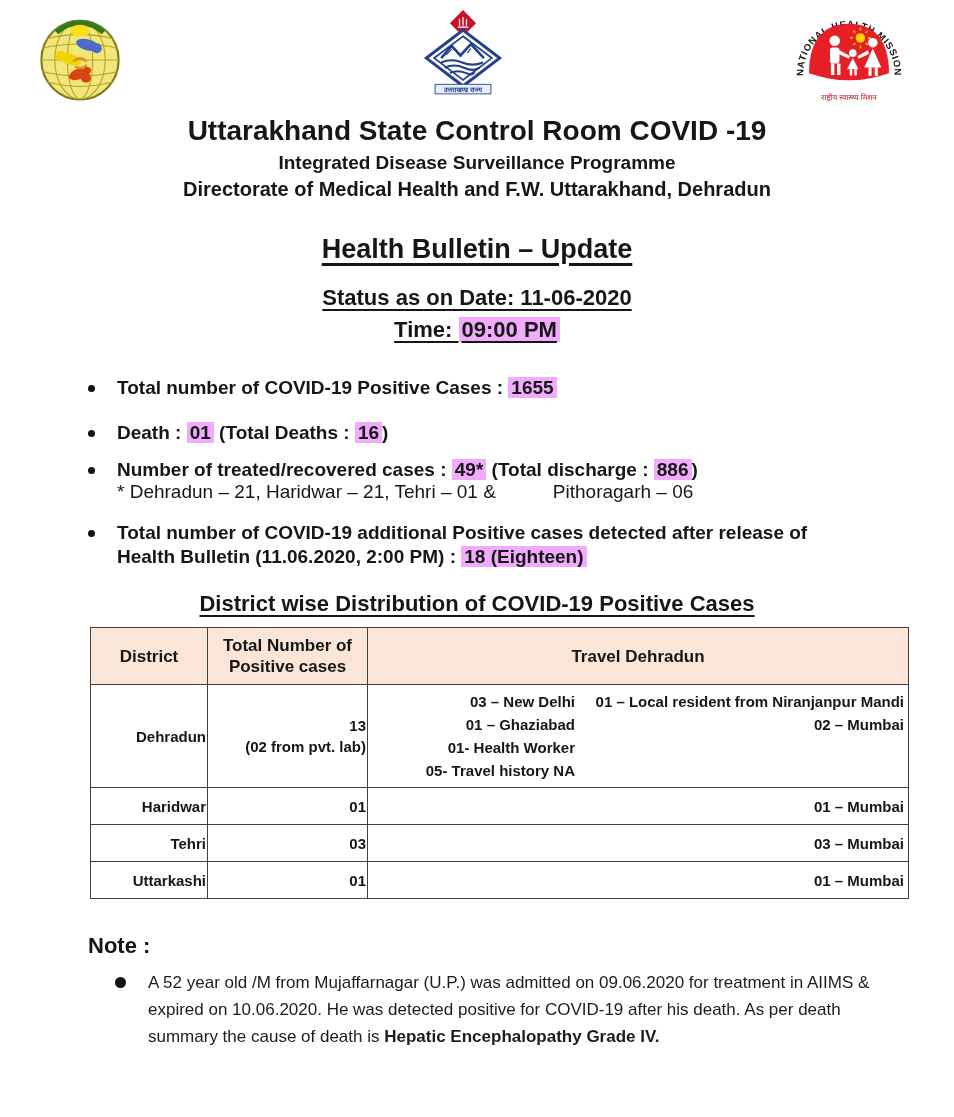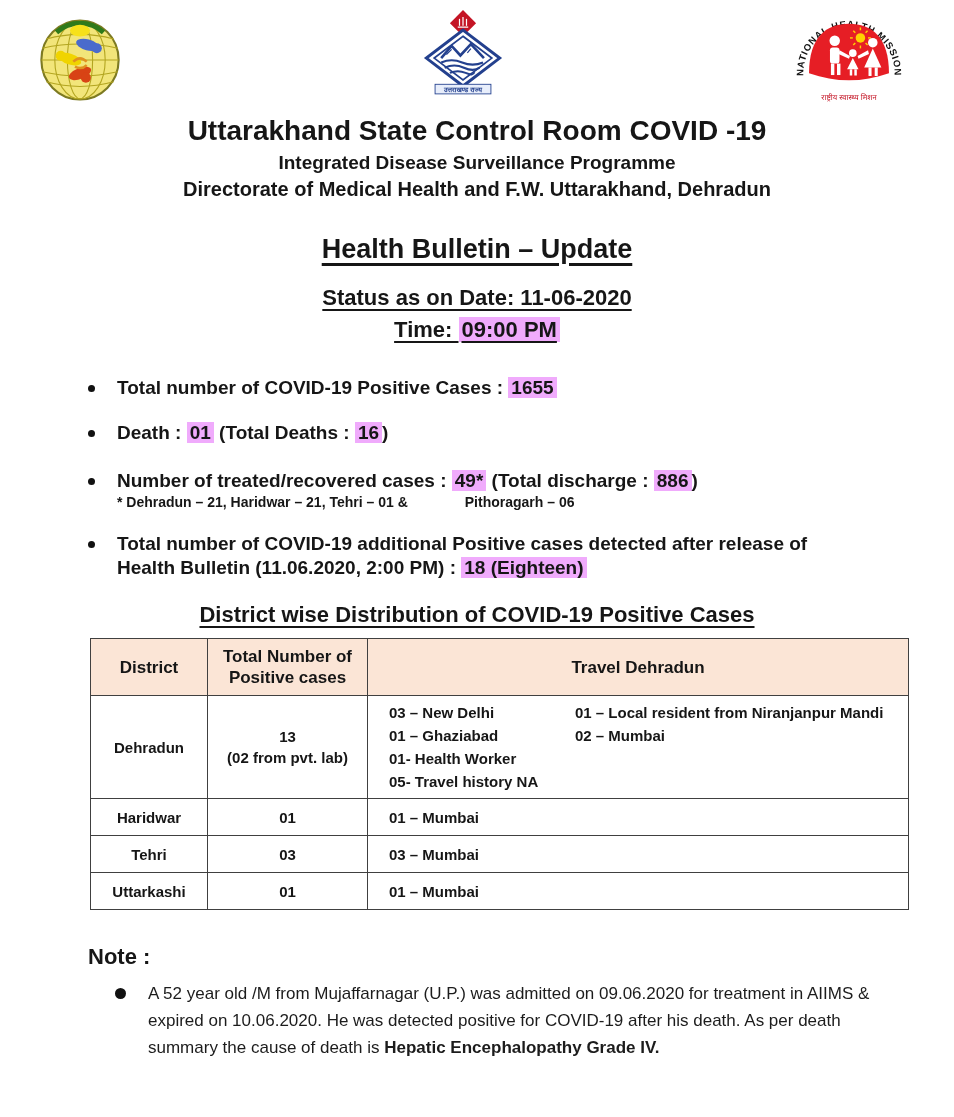--- a/index.html
+++ b/index.html
@@ -20,27 +20,27 @@
   .bulletin{margin-top:30px;text-align:center;font-size:27px;line-height:34px;font-weight:700;}
   .status{margin-top:18px;text-align:center;font-size:22px;line-height:28px;font-weight:700;}
   .time{margin-top:4px;text-align:center;font-size:22px;line-height:28px;font-weight:700;}
   .u3{text-decoration:underline;text-decoration-thickness:3px;text-underline-offset:5px;}
   .u2{text-decoration:underline;text-decoration-thickness:2px;text-underline-offset:4px;}
   mark.hl{background:#f0abfc;color:inherit;padding:0 3px;font-weight:inherit;}
   
   .bullets{margin:32px 0 0 88px;}
   .bullet-row{display:flex;font-size:19px;line-height:24px;font-weight:700;}
   .bdot{flex:0 0 7px;width:7px;height:7px;border-radius:50%;background:#111;margin:9px 22px 0 0;}
-  .mb1{margin-bottom:21px;} .mb2{margin-bottom:24px;} .mb3{margin-bottom:20px;}
-  .subnote{font-size:14px;line-height:19px;font-weight:700;display:flex;}
+  .mb1{margin-bottom:21px;} .mb2{margin-bottom:13px;} .mb3{margin-bottom:20px;}
+  .subnote{font-size:19px;line-height:19px;font-weight:400;display:flex;}
   .subnote .gap{display:inline-block;width:57px;}
   
   .tbl-heading{margin-top:21px;text-align:center;font-size:22px;line-height:28px;font-weight:700;}
   table.dist{margin:9px 0 0 90px;border-collapse:collapse;width:818px;table-layout:fixed;}
-  table.dist th,table.dist td{border:1.6px solid #404040;font-weight:700;}
+  table.dist th,table.dist td{border:1.6px solid #404040;font-weight:700;text-align:right;}
   table.dist th{height:57px;font-size:17px;line-height:21px;text-align:center;vertical-align:middle;padding:2px 8px;box-sizing:border-box;}
   .c-district{width:117px;} .c-cases{width:160px;} .c-travel{width:541px;}
   td.cell-center{text-align:center;vertical-align:middle;font-size:15px;line-height:21px;}
   td.cell-travel{vertical-align:middle;font-size:15px;line-height:23px;padding:5px 4px 5px 21px;box-sizing:border-box;}
   tr.row-tall{height:93px;} tr.row-std{height:37px;}
   .travel-flex{display:flex;align-items:flex-start;}
   .travel-colA{width:186px;flex:0 0 186px;}
   .travel-colB{flex:1;}
   .travel-line{white-space:nowrap;}
   

